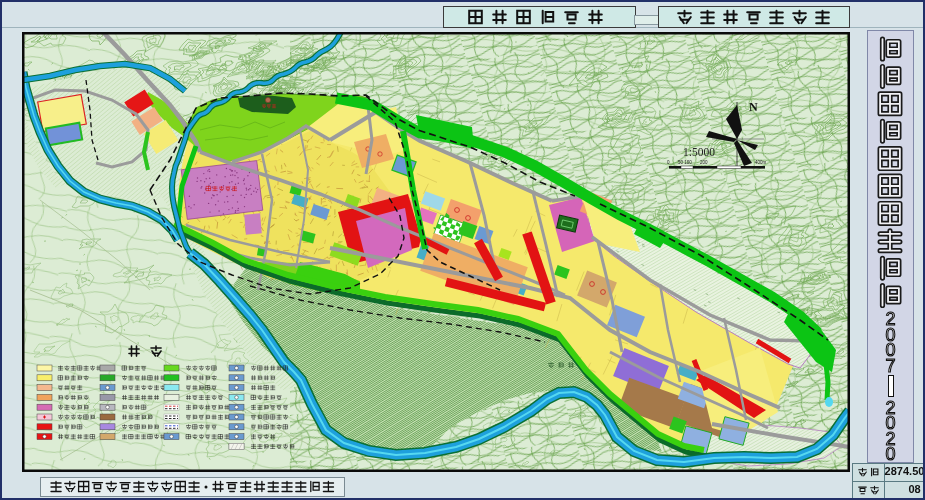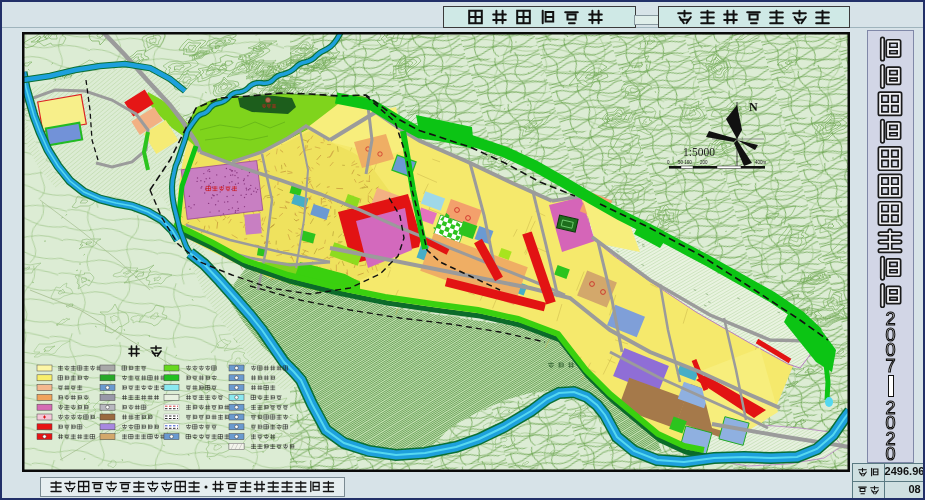--- a/index.html
+++ b/index.html
@@ -1811,21 +1811,21 @@
     <path d="M880.12 233.884h19.75999999999999 M880.12 241.78799999999998h19.75999999999999 M880.12 250.67999999999998h19.75999999999999 M890.0 230.92v19.75999999999999" fill="none" stroke="#f2f2f6" stroke-width="1.8" stroke-linecap="round" stroke-linejoin="round"></path>
     <path d="M882.4912 258.32v19.75999999999999 M888.024 260.6912h10.867999999999995v13.831999999999994h-10.867999999999995z M888.024 268.2h10.867999999999995" fill="none" stroke="#1a1a1a" stroke-width="5.2" stroke-linecap="round" stroke-linejoin="round"></path>
     <path d="M882.4912 258.32v19.75999999999999 M888.024 260.6912h10.867999999999995v13.831999999999994h-10.867999999999995z M888.024 268.2h10.867999999999995" fill="none" stroke="#f2f2f6" stroke-width="1.8" stroke-linecap="round" stroke-linejoin="round"></path>
     <path d="M882.4912 285.72v19.75999999999999 M888.024 288.0912h10.867999999999995v13.831999999999994h-10.867999999999995z M888.024 295.6h10.867999999999995" fill="none" stroke="#1a1a1a" stroke-width="5.2" stroke-linecap="round" stroke-linejoin="round"></path>
     <path d="M882.4912 285.72v19.75999999999999 M888.024 288.0912h10.867999999999995v13.831999999999994h-10.867999999999995z M888.024 295.6h10.867999999999995" fill="none" stroke="#f2f2f6" stroke-width="1.8" stroke-linecap="round" stroke-linejoin="round"></path>
   </svg>
 <div class="abs" style="left:867px;top:312px;width:47px;text-align:center;font-family:'Liberation Sans',sans-serif;font-weight:normal;font-size:18px;line-height:15.5px;color:#fff;-webkit-text-stroke:1.1px #111">2<br>0<br>0<br>7<br><span style="display:inline-block;width:4px;height:20px;background:#fff;border:1.5px solid #111;margin:1px 0"></span><br>2<br>0<br>2<br>0</div>
 <div class="abs" style="left:852px;top:463px;width:73px;height:37px;background:#cfe0e1;border:1.2px solid #5a7a82;box-sizing:border-box"></div>
 <div class="abs" style="left:852px;top:481px;width:73px;height:1.2px;background:#5a7a82"></div>
 <div class="abs" style="left:884px;top:463px;width:1.2px;height:37px;background:#5a7a82"></div>
-<div class="abs" style="left:884px;top:465px;width:41px;text-align:center;font-family:'Liberation Sans',sans-serif;font-weight:bold;font-size:11px;color:#111">2496.96</div>
+<div class="abs" style="left:884px;top:465px;width:41px;text-align:center;font-family:'Liberation Sans',sans-serif;font-weight:bold;font-size:11px;color:#111">2874.50</div>
 <div class="abs" style="left:884px;top:483px;width:61px;text-align:center;font-family:'Liberation Sans',sans-serif;font-weight:bold;font-size:11px;color:#111">08</div>
 <svg width="75" height="40" viewBox="850 460 75 40" style="position:absolute;left:850px;top:460px">
     <path d="M858.7 469.7h7.6 M862.5 468.2v3.4 M859.5 472.0l2.6 3.8 M866.3 472.0l-2.6 3.8 M860.2 473.7h4.5" fill="none" stroke="#111" stroke-width="1.1" stroke-linecap="round"></path>
     <path d="M871.6 468.2v7.6 M873.4 469.0h4.5v5.7h-4.5z M873.4 472.0h4.5" fill="none" stroke="#111" stroke-width="1.1" stroke-linecap="round"></path>
     <path d="M858.7 487.1h7.6 M860.1 488.5h4.8v3.0h-4.8z M861.0 493.8h3.4" fill="none" stroke="#111" stroke-width="1.1" stroke-linecap="round"></path>
     <path d="M870.7 487.7h7.6 M874.5 486.2v3.4 M871.5 490.0l2.6 3.8 M878.3 490.0l-2.6 3.8 M872.2 491.7h4.5" fill="none" stroke="#111" stroke-width="1.1" stroke-linecap="round"></path>
   </svg>
 <div class="abs" style="left:40px;top:477px;width:305px;height:20px;background:#e6eef0;border:1px solid #7a8a92;box-sizing:border-box"></div>
 <svg width="360" height="28" viewBox="30 472 360 28" style="position:absolute;left:30px;top:472px">
     <path d="M51.0 483.0h10.1 M51.0 487.0h10.1 M51.0 491.5h10.1 M56.0 481.5v10.1" fill="none" stroke="#111" stroke-width="1.3" stroke-linecap="round"></path>

